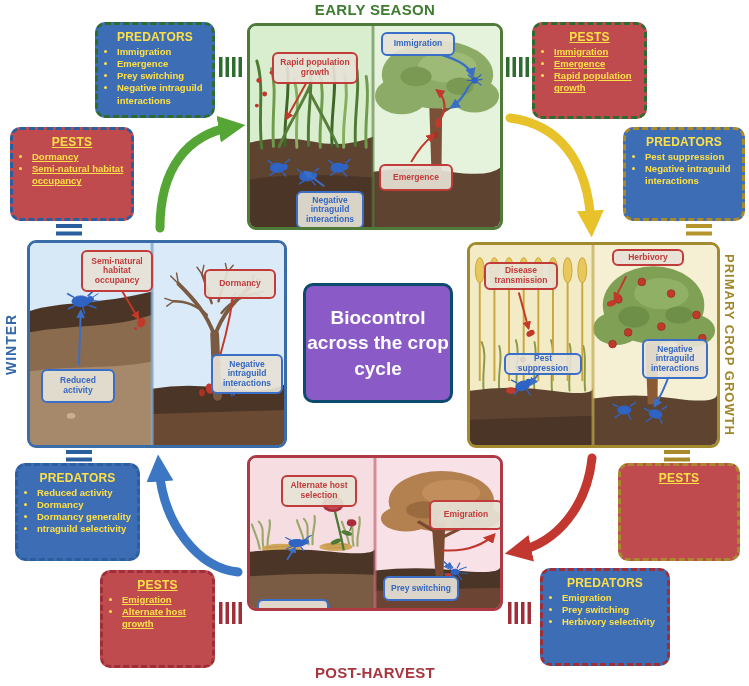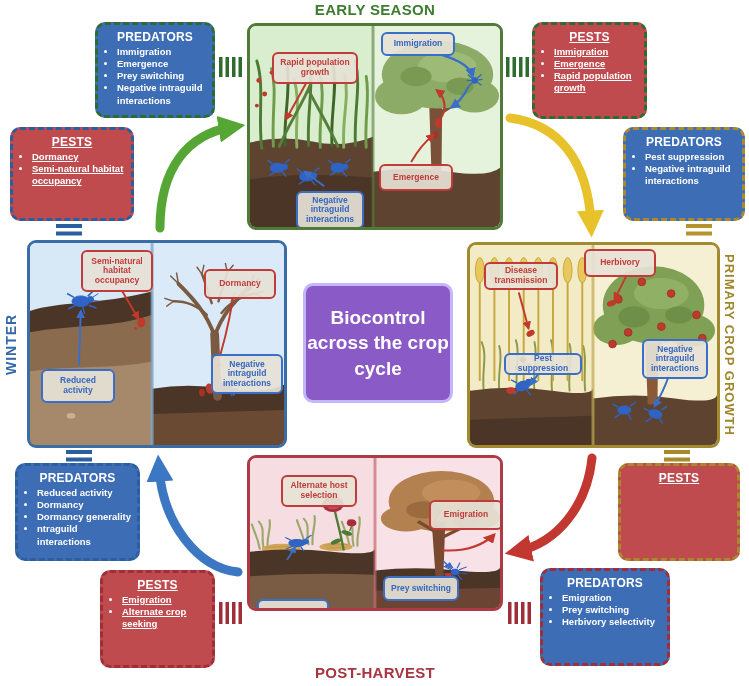--- a/index.html
+++ b/index.html
@@ -1,20 +1,20 @@
 <!DOCTYPE html>
 <html><head>
 <meta charset="utf-8">
 <style>
   html,body { margin:0; padding:0; background:#fff; }
   #canvas { position:relative; width:749px; height:686px; background:#ffffff;
             font-family:"Liberation Sans", sans-serif; overflow:hidden; }
 
   
-  .sidebox { position:absolute; box-sizing:border-box; border-radius:10px; color:#ffffff;
+  .sidebox { position:absolute; box-sizing:border-box; border-radius:10px; color:#fde047;
              padding:5px 4px 4px; z-index:10; }
   .sidebox h3 { margin:0 0 2px; text-align:center; font-size:12px; font-weight:800; letter-spacing:.2px; }
   .sidebox ul { margin:0; padding-left:15px; font-size:9.5px; line-height:1.28; font-weight:600; }
   .bg-blue { background:#3D6DB5; }
   .bg-red  { background:#BF4B4F;text-decoration:underline; }
   .d-green { border:3px dashed #2E6B2E; }
   .d-blue  { border:3px dashed #2B5E9E; }
   .d-olive { border:3px dashed #A8892B; }
   .d-red   { border:3px dashed #9E2F38; }
 
@@ -37,21 +37,21 @@
   .stitle { position:absolute; font-weight:800; z-index:15; }
   .stitle-h { font-size:15px; text-align:center; letter-spacing:.3px; }
   #t-early { color:#3E7C31; left:247px; top:1px; width:256px; }
   #t-post  { color:#A8353F; left:247px; top:664px; width:256px; }
   #t-primary { color:#A0862A; left:722px; top:242px; height:206px; writing-mode:vertical-rl;
                text-align:center; font-size:13px; letter-spacing:1px; }
   #t-winter  { color:#3568A8; left:3px; top:240px; height:208px; writing-mode:vertical-rl;
                transform:rotate(180deg); text-align:center; font-size:14px; letter-spacing:1px; }
 
   #center-box { position:absolute; left:303px; top:283px; width:150px; height:120px; box-sizing:border-box;
-                background:#8A5BC6; border:3px solid #c4b5fd; border-radius:10px; color:#fff;
+                background:#8A5BC6; border:3px solid #0c4a6e; border-radius:10px; color:#fff;
                 font-size:19px; font-weight:800; text-align:center; display:flex; align-items:center;
                 justify-content:center; padding:6px 0; line-height:1.35; z-index:30; }
 
   #overlay { position:absolute; left:0; top:0; z-index:40; pointer-events:none; }
 </style>
 </head>
 <body>
 
 <div id="canvas">
 
@@ -198,21 +198,21 @@
       </g>
       <path d="M50,49 L60,86" stroke="#C0392B" stroke-width="2" fill="none" marker-end="url(#mr)"></path>
       <ellipse cx="62" cy="91" rx="4.5" ry="3" fill="#C0392B" transform="rotate(-30 62 91)"></ellipse>
       <path d="M160,32 L148,56" stroke="#C0392B" stroke-width="2" fill="none" marker-end="url(#mr)"></path>
       <ellipse cx="145" cy="60" rx="5" ry="3" fill="#C0392B" transform="rotate(-20 145 60)"></ellipse>
       <path d="M72,130 L62,144" stroke="#3B6FC7" stroke-width="2" fill="none" marker-end="url(#mb)"></path>
       <path d="M204,134 C199,148 194,158 189,166" stroke="#3B6FC7" stroke-width="2" fill="none" marker-end="url(#mb)"></path>
       <rect x="124.5" y="0" width="3" height="206" fill="#C0A94E" opacity=".7"></rect>
     </svg>
     <div class="plabel lr" style="left:14px;top:17px;width:74px;height:28px">Disease transmission</div>
-    <div class="plabel lr" style="left:114px;top:4px;width:72px;height:28px">Herbivory</div>
+    <div class="plabel lr" style="left:142px;top:4px;width:72px;height:17px">Herbivory</div>
     <div class="plabel lb" style="left:34px;top:108px;width:78px;height:22px">Pest suppression</div>
     <div class="plabel lb" style="left:172px;top:94px;width:66px;height:40px">Negative intraguild interactions</div>
   </div>
 
   <div class="panel p-post" style="left:247px;top:455px;width:256px;height:156px">
     <svg viewBox="0 0 256 208" preserveAspectRatio="none">
       <rect x="0" y="0" width="128" height="208" fill="#F6DDE2"></rect>
       <rect x="128" y="0" width="128" height="208" fill="#F8E2E7"></rect>
       <g stroke="#9BA86A" stroke-width="2.2" fill="none" stroke-linecap="round">
         <path d="M14,126 C11,108 16,98 9,88 M18,126 C17,106 22,98 20,86 M10,126 C8,110 4,102 2,92"></path>
@@ -351,30 +351,30 @@
     <ul>
         <li>Emigration</li>
         <li>Prey switching</li>
         <li>Herbivory selectivity</li>
       </ul>
   </div>
   <div class="sidebox bg-red d-red" style="left:100px;top:570px;width:115px;height:98px">
     <h3>PESTS</h3>
     <ul>
         <li>Emigration</li>
-        <li>Alternate crop seeking</li>
+        <li>Alternate host growth</li>
       </ul>
   </div>
   <div class="sidebox bg-blue d-blue" style="left:15px;top:463px;width:125px;height:98px">
     <h3>PREDATORS</h3>
     <ul>
         <li>Reduced activity</li>
         <li>Dormancy</li>
         <li>Dormancy generality</li>
-        <li>ntraguild interactions</li>
+        <li>ntraguild selectivity</li>
       </ul>
   </div>
 
   <div id="center-box">
     <span>Biocontrol across the crop cycle</span>
   </div>
 
   <svg id="overlay" width="749" height="686" viewBox="0 0 749 686">
     <defs>
       <marker id="ag" viewBox="0 0 10 10" refX="5" refY="5" markerWidth="3" markerHeight="3" orient="auto">

